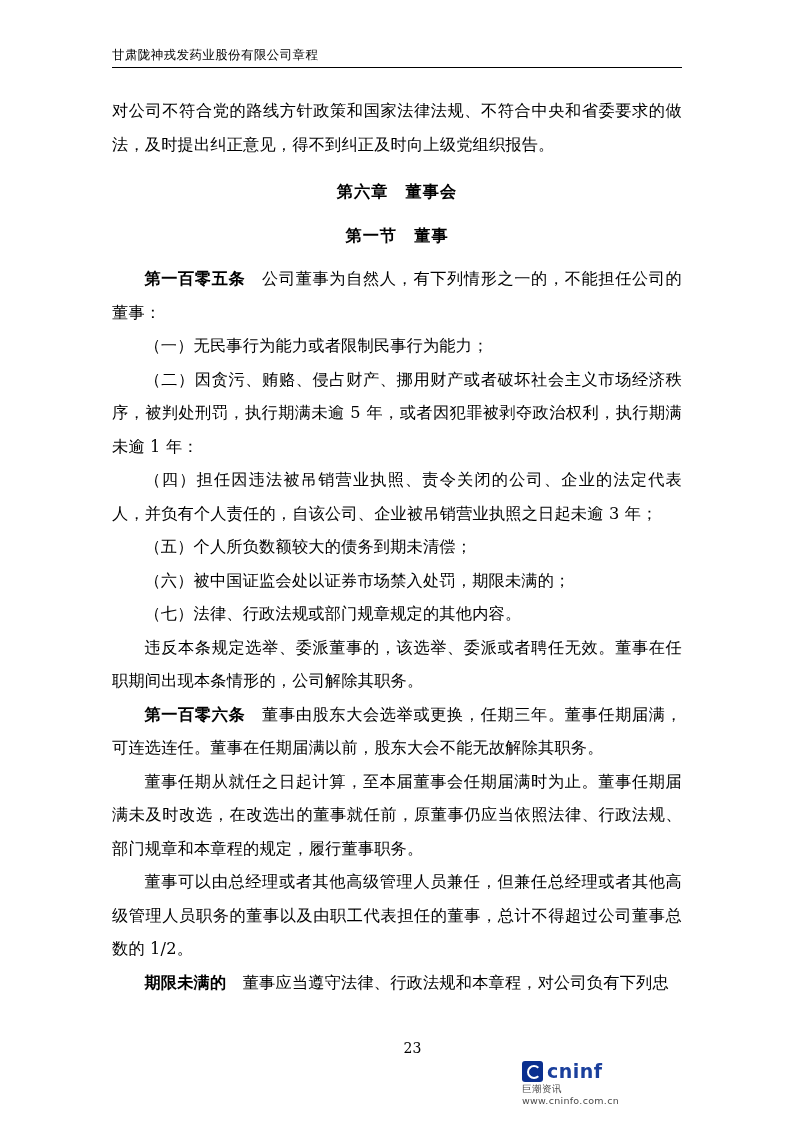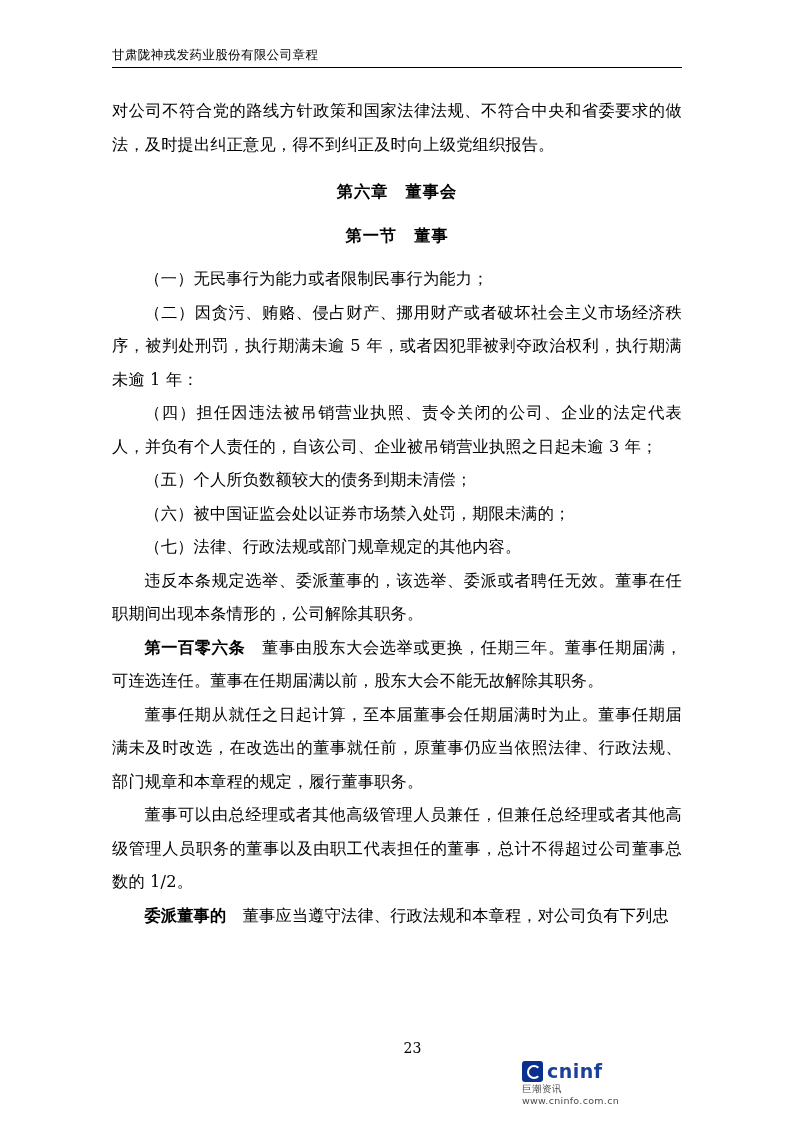--- a/index.html
+++ b/index.html
@@ -142,35 +142,36 @@
   <div class="content">
 
     <p class="justify">对公司不符合党的路线方针政策和国家法律法规、不符合中央和省委要求的做法，及时提出纠正意见，得不到纠正及时向上级党组织报告。</p>
 
     <div class="gap-chapter"></div>
     <p class="center">第六章　董事会</p>
     <div class="gap-small"></div>
     <p class="center">第一节　董事</p>
     <div class="gap-small"></div>
 
+    <p class="indent"><span class="art-num">第一百零五条</span><span>　公司董事为自然人，有下列情形之一的，不能担任公司的董事：</span></p>
 
     <p class="indent">（一）无民事行为能力或者限制民事行为能力；</p>
     <p class="indent">（二）因贪污、贿赂、侵占财产、挪用财产或者破坏社会主义市场经济秩序，被判处刑罚，执行期满未逾 5 年，或者因犯罪被剥夺政治权利，执行期满未逾 1 年：</p>
     <p class="indent">（四）担任因违法被吊销营业执照、责令关闭的公司、企业的法定代表人，并负有个人责任的，自该公司、企业被吊销营业执照之日起未逾 3 年；</p>
     <p class="indent">（五）个人所负数额较大的债务到期未清偿；</p>
     <p class="indent">（六）被中国证监会处以证券市场禁入处罚，期限未满的；</p>
     <p class="indent">（七）法律、行政法规或部门规章规定的其他内容。</p>
     <p class="indent">违反本条规定选举、委派董事的，该选举、委派或者聘任无效。董事在任职期间出现本条情形的，公司解除其职务。</p>
 
     <p class="indent"><span class="art-num">第一百零六条</span><span>　董事由股东大会选举或更换，任期三年。董事任期届满，可连选连任。董事在任期届满以前，股东大会不能无故解除其职务。</span></p>
 
     <p class="indent">董事任期从就任之日起计算，至本届董事会任期届满时为止。董事任期届满未及时改选，在改选出的董事就任前，原董事仍应当依照法律、行政法规、部门规章和本章程的规定，履行董事职务。</p>
     <p class="indent">董事可以由总经理或者其他高级管理人员兼任，但兼任总经理或者其他高级管理人员职务的董事以及由职工代表担任的董事，总计不得超过公司董事总数的 1/2。</p>
 
-    <p class="indent"><span class="art-num">委派董事的</span><span>　董事应当遵守法律、行政法规和本章程，对公司负有下列忠</span></p>
+    <p class="indent"><span class="art-num">期限未满的</span><span>　董事应当遵守法律、行政法规和本章程，对公司负有下列忠</span></p>
 
   </div>
 
   <div class="footer-pageno">23</div>
 
   <div class="watermark">
     <div class="wm-logo">
       <div class="wm-mark"></div>
       <div class="wm-name">cninf</div>
     </div>

